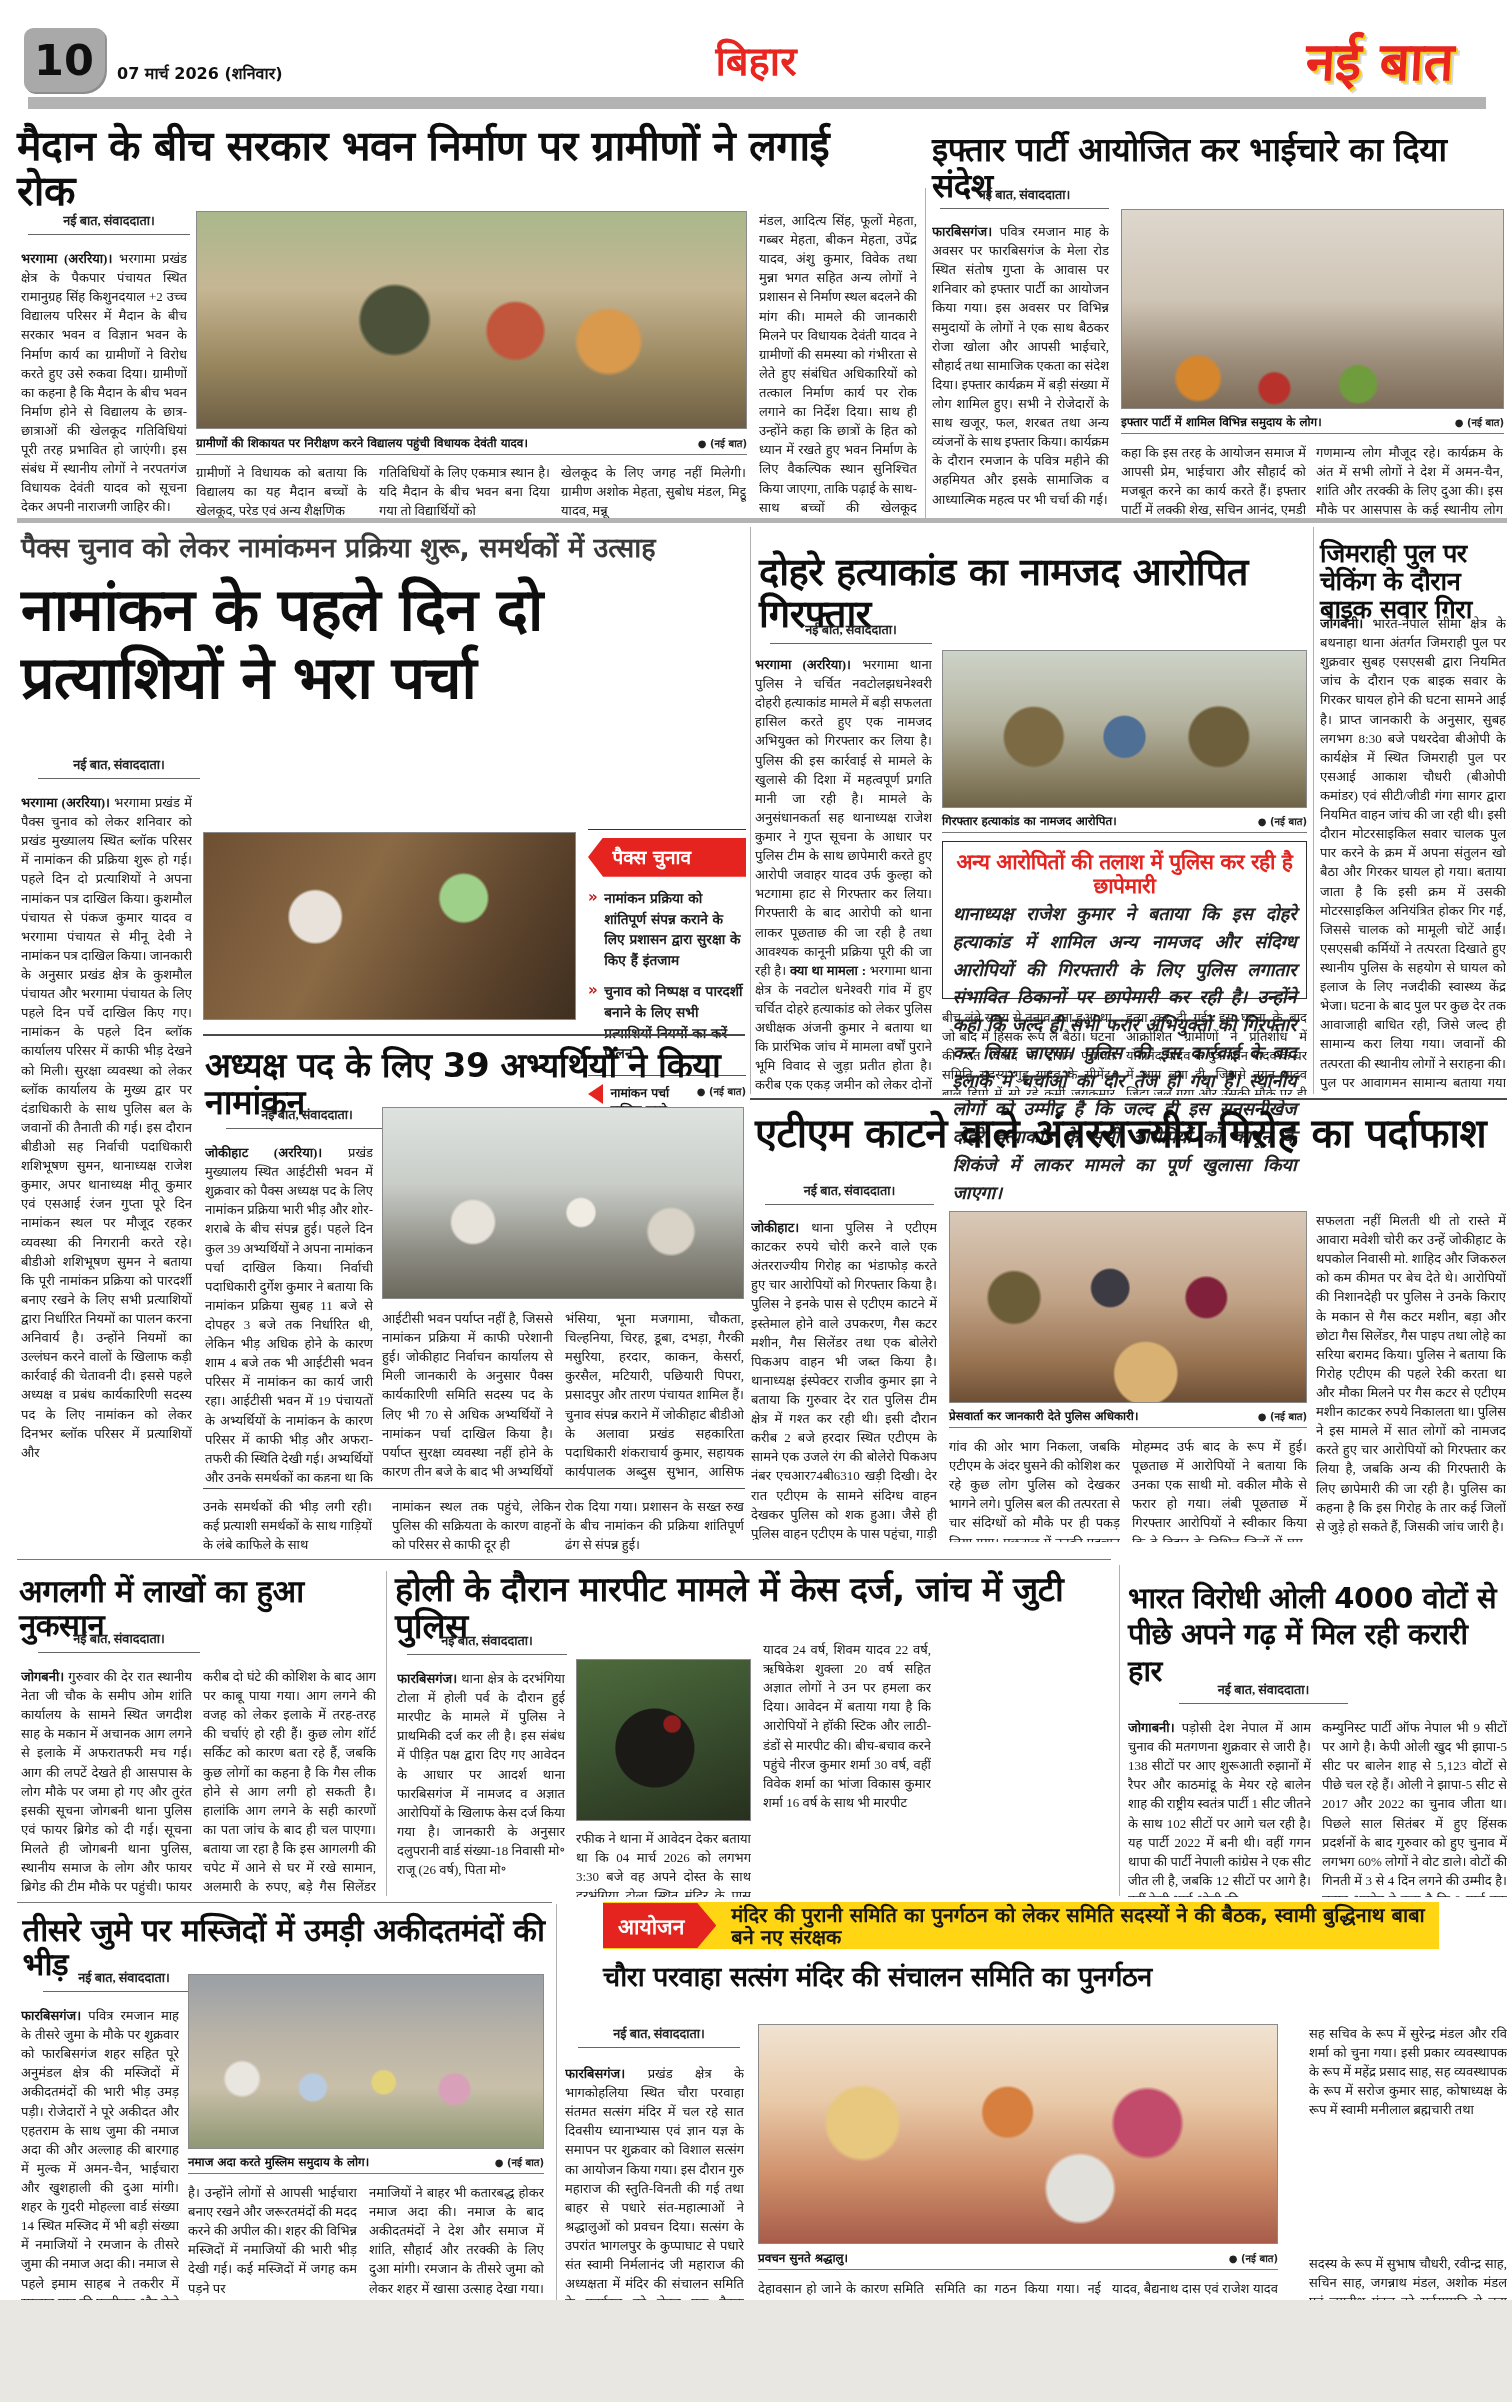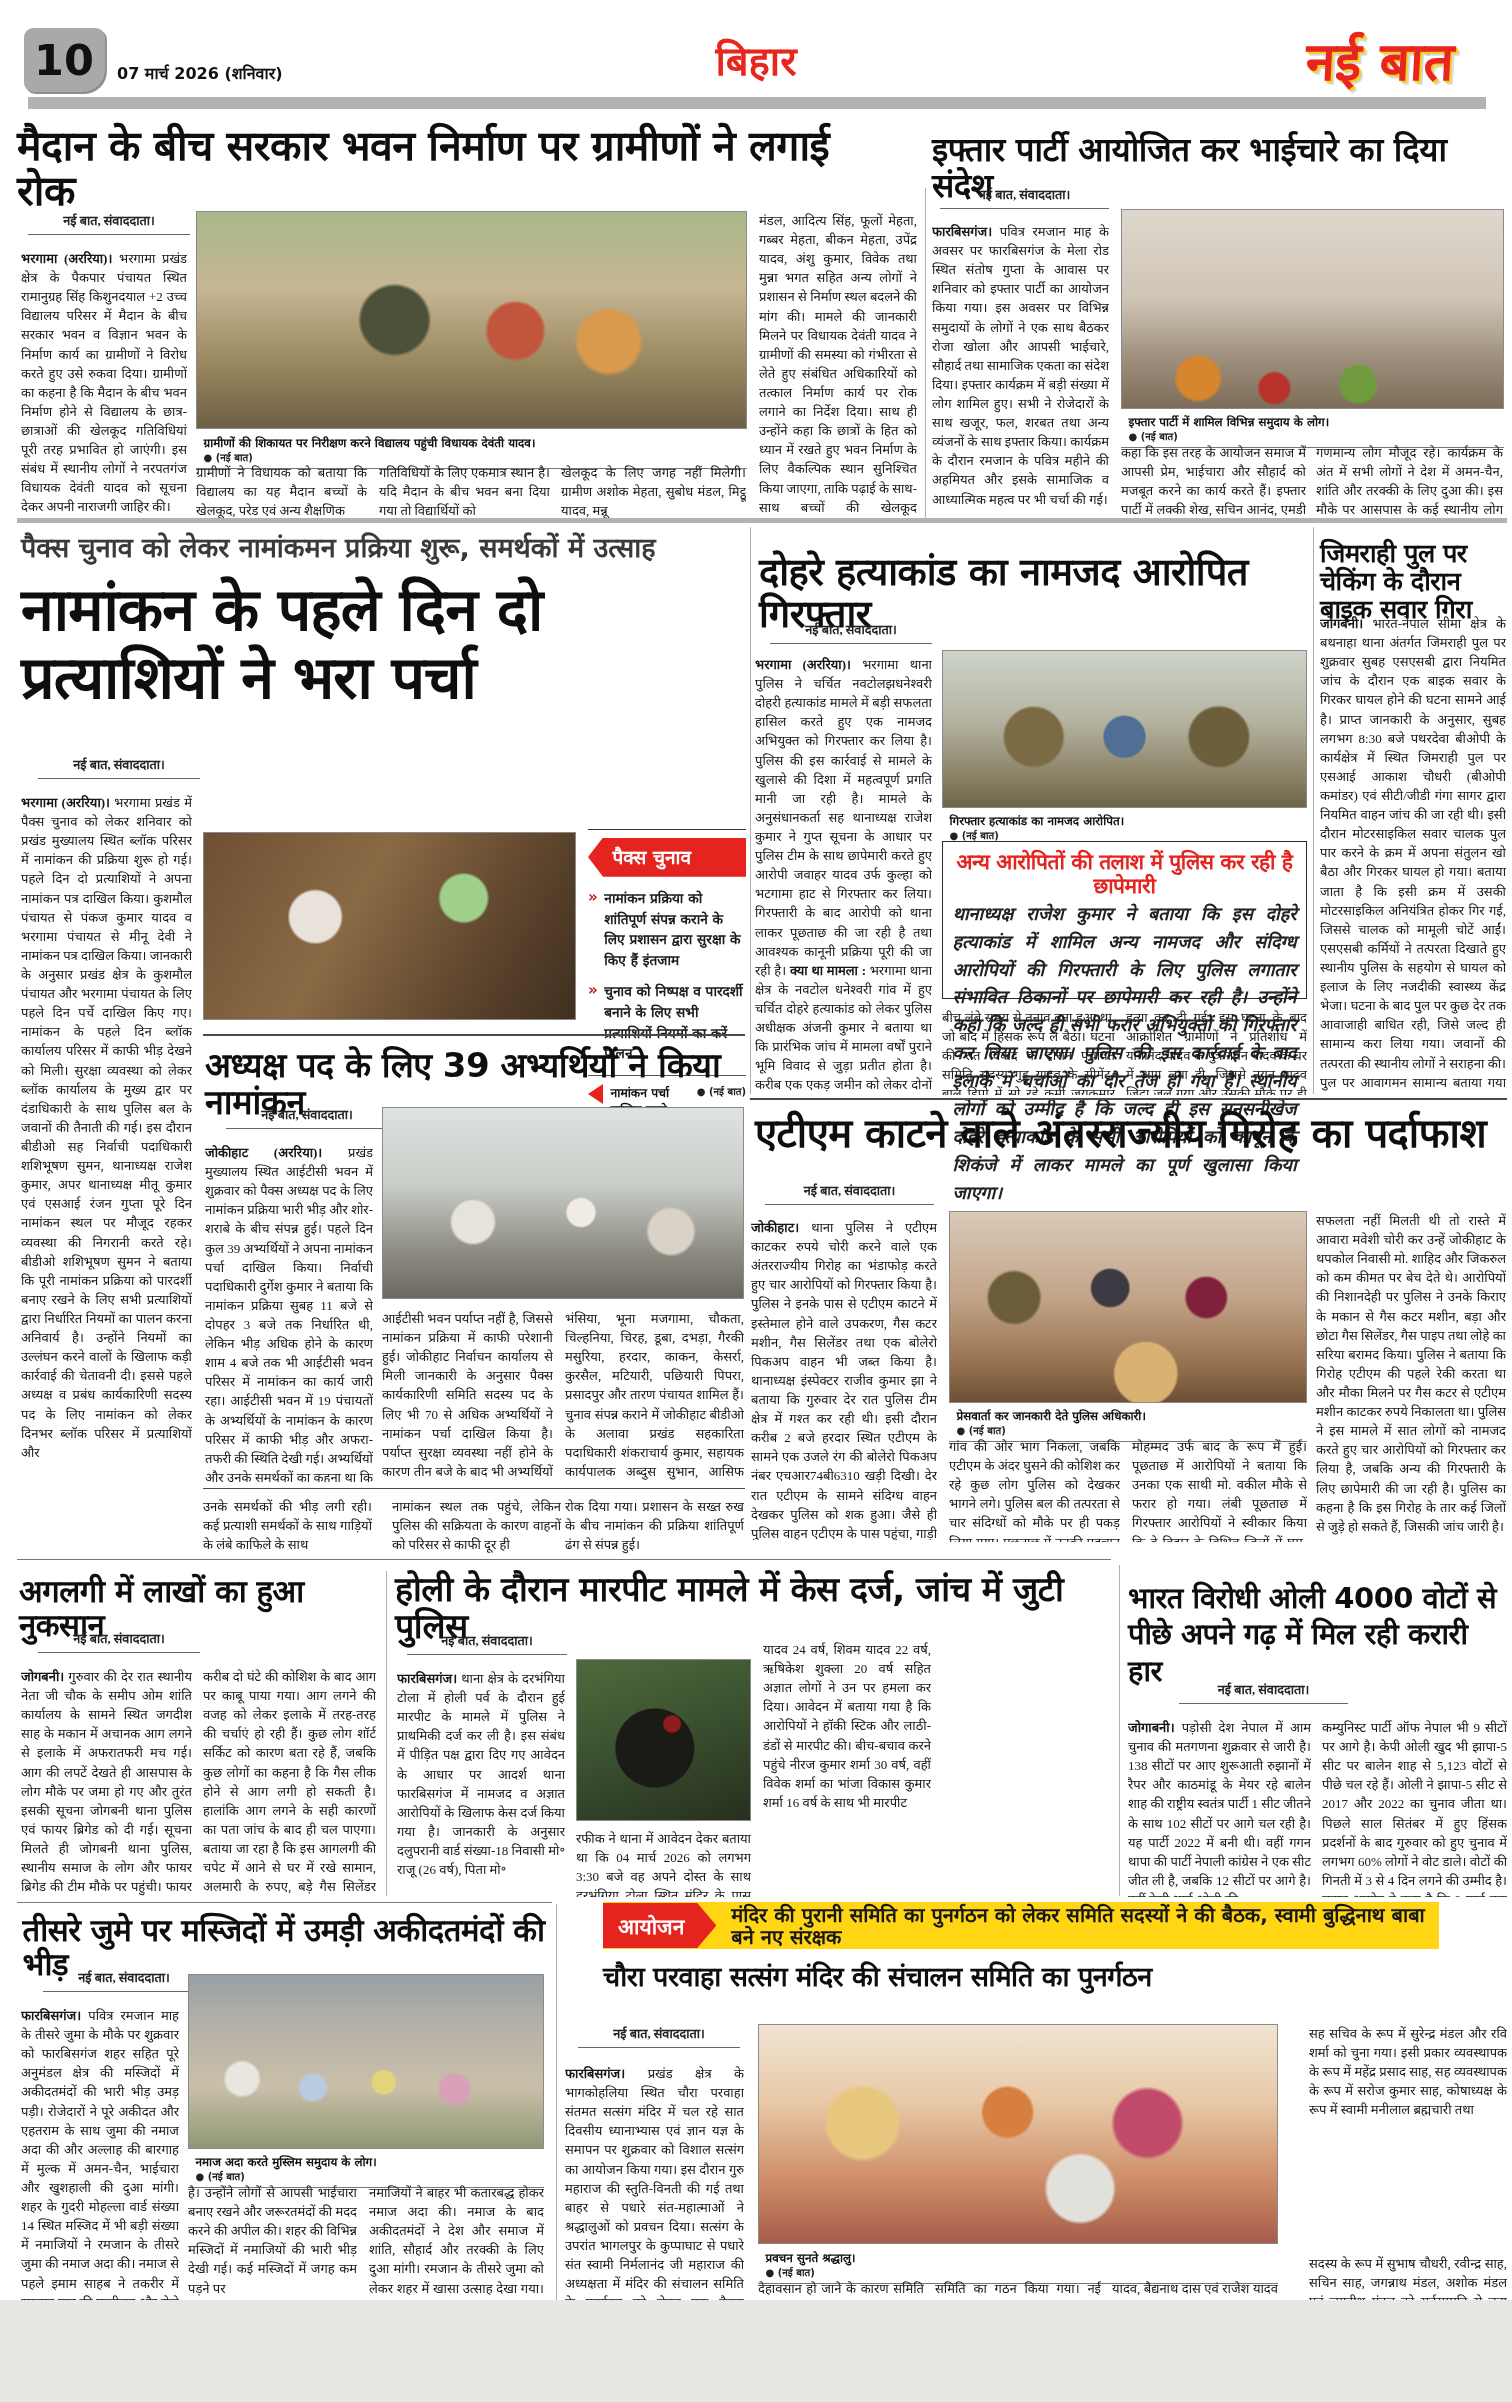--- a/index.html
+++ b/index.html
@@ -4,21 +4,21 @@
 <style>
   html,body{margin:0;padding:0;background:#e9e7e2;}
   .page{position:relative;width:1512px;height:2300px;background:#ffffff;overflow:hidden;
         font-family:"Liberation Serif",serif;}
   .abs{position:absolute;}
   .h{font-family:"DejaVu Sans",sans-serif;font-weight:800;color:#0e0e0e;line-height:1.1;letter-spacing:-0.5px;}
   .kicker{font-family:"DejaVu Sans",sans-serif;font-weight:800;color:#3a3a3a;line-height:1.1;}
   .col{font-size:13px;line-height:1.47;text-align:justify;color:#161616;overflow:hidden;}
   .dateline{font-weight:bold;}
   .byline{font-size:12.7px;font-weight:bold;text-align:center;color:#222;border-bottom:0.9px solid #666;padding-bottom:4.7px;font-family:"Liberation Serif",serif;}
-  .caption{font-family:"DejaVu Sans",sans-serif;font-size:11.8px;font-weight:700;display:flex;justify-content:space-between;align-items:baseline;color:#101010;border-bottom:0.9px solid #777;padding-bottom:3.8px;flex-direction:column;}
+  .caption{font-family:"DejaVu Sans",sans-serif;font-size:11.8px;font-weight:700;display:flex;justify-content:space-between;align-items:baseline;color:#101010;border-bottom:0.9px solid #777;padding-bottom:3.8px;}
   .cap-credit{font-weight:600;font-size:10px;white-space:nowrap;margin-left:7.5px;color:#222;}
   .photo{border:0.9px solid #8a8a8a;box-sizing:border-box;}
   .vline{position:absolute;width:0.9px;background:#b0b0b0;}
   .hline{position:absolute;height:1.9px;background:#4a4a4a;}
   .grayband{position:absolute;background:#b3b3b3;}
   .pagebox{background:#a9a9a9;border-radius:9.4px 9.4px 22.6px 9.4px;display:flex;align-items:center;justify-content:center;
            font-family:"DejaVu Sans",sans-serif;font-weight:800;font-size:43px;color:#101010;box-shadow:1.9px 1.9px 0 #8d8d8d;}
   .masthead{font-family:"DejaVu Sans",sans-serif;font-weight:800;color:#e8251f;transform:skewX(-3deg);
             text-shadow:1.9px 1.9px 0 #f7cf17,3.8px 3.8px 0 rgba(0,0,0,0.15);}
   .section-name{font-family:"DejaVu Sans",sans-serif;font-weight:800;color:#e8251f;text-align:center;}

